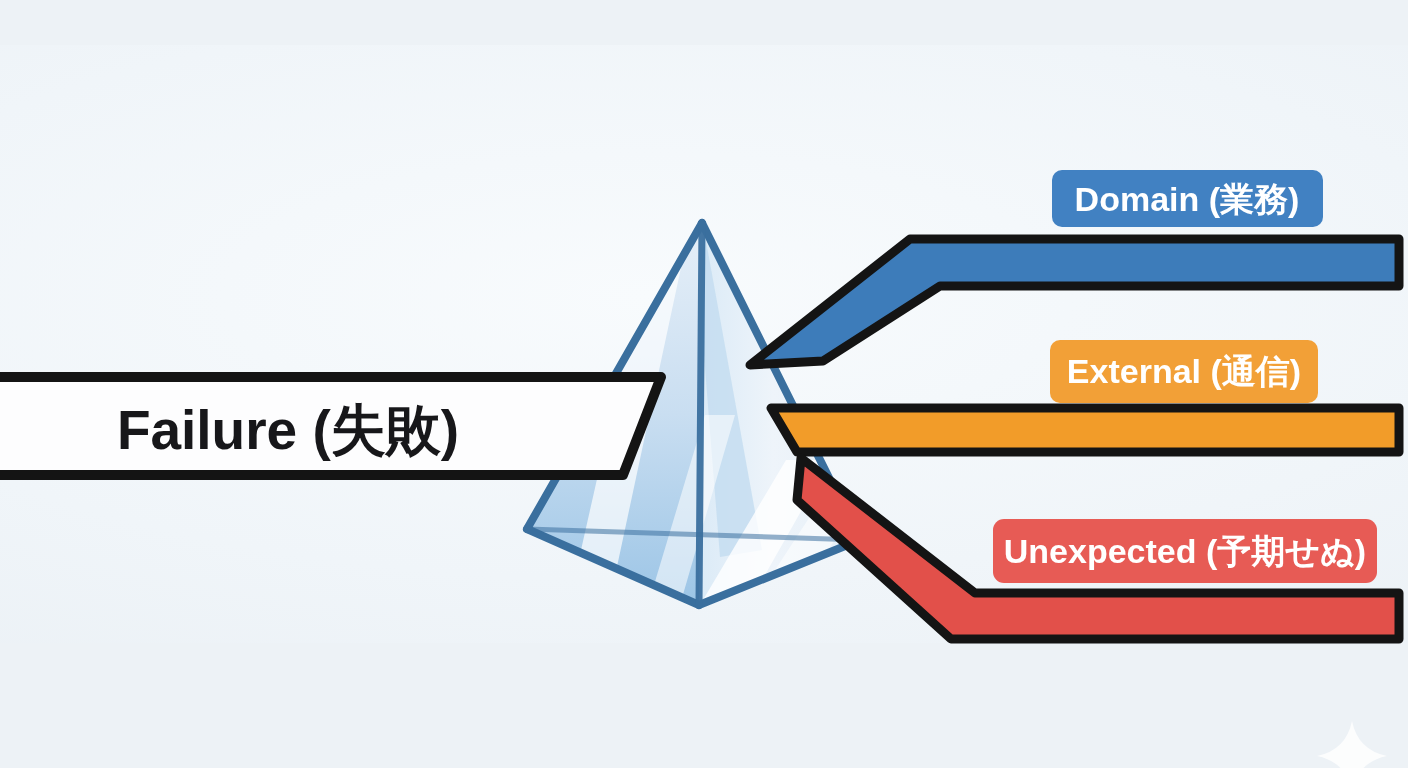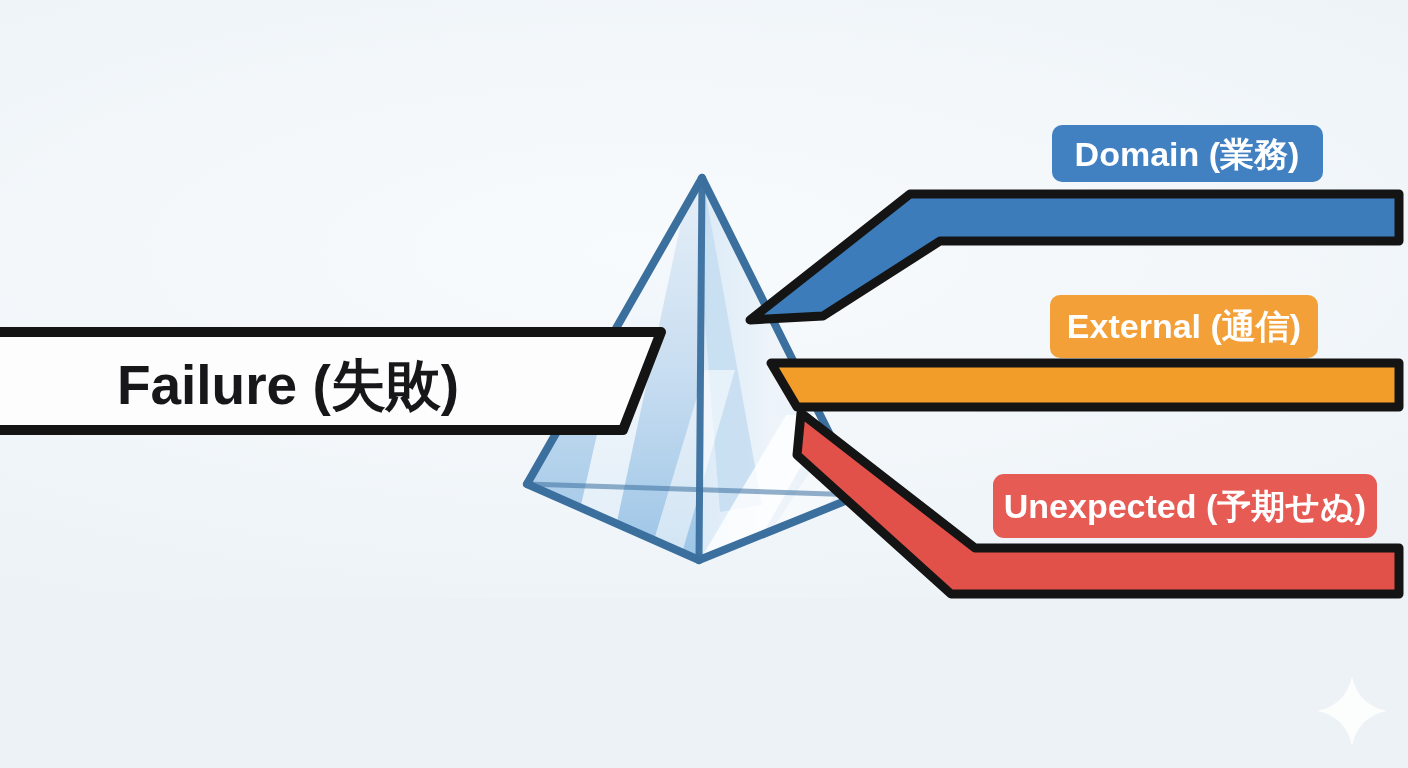--- a/index.html
+++ b/index.html
@@ -5,20 +5,21 @@
   html, body { margin: 0; padding: 0; }
   body {
     width: 1408px; height: 768px; overflow: hidden;
     background: #edf2f6;
     font-family: "Liberation Sans", sans-serif;
   }
   .stage {
     position: relative; width: 1408px; height: 598px;
     background: radial-gradient(ellipse 120% 95% at 46% 42%,
                 #f8fbfd 0%, #f0f5f9 50%, #e8eef3 100%);
+    margin-top: 45px;
   }
   .stage > svg { position: absolute; left: 0; top: 0; display: block; }
   text {
     font-family: "Liberation Sans", sans-serif;
     font-weight: bold;
   }
   .cat-label { font-size: 34px; fill: #ffffff; text-anchor: middle; }
   .src-label { font-size: 55px; fill: #17171a; text-anchor: middle; }
   .band { stroke-width: 9; stroke-linejoin: round; }
 </style>

